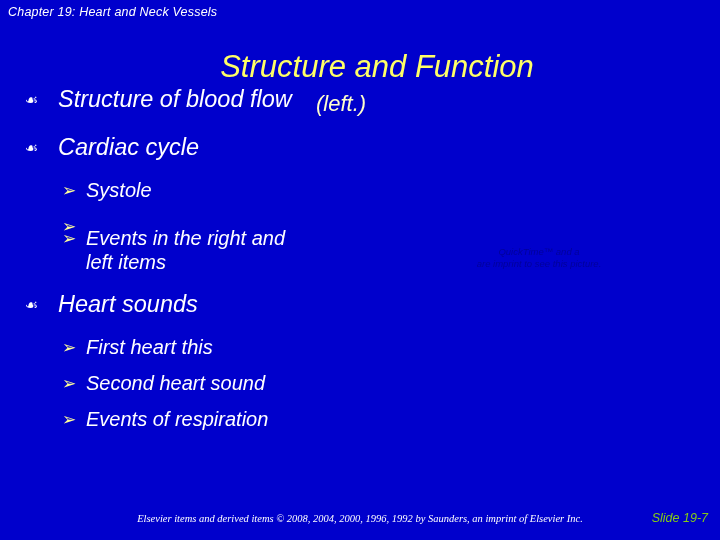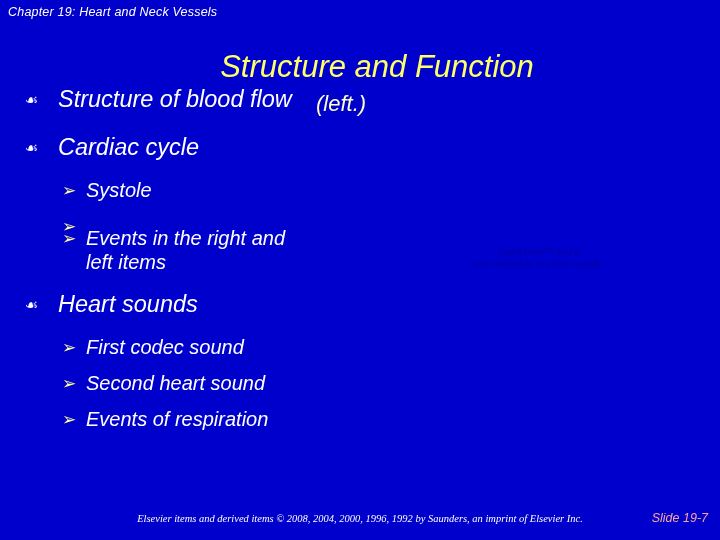--- a/index.html
+++ b/index.html
@@ -135,21 +135,21 @@
     color: #ffffff;
     font-family: "Liberation Serif", serif;
     font-size: 10.5px;
     line-height: 13px;
     white-space: nowrap;
   }
   .slide-number {
     position: absolute;
     right: 12px;
     top: 511px;
-    color: #fca5a5;
+    color: #84cc16;
     font-size: 12.5px;
     line-height: 15px;
     white-space: nowrap;
   }
 </style>
 </head>
 <body>
 
 <div class="slide">
 
@@ -197,41 +197,41 @@
 
     <div class="l1">
       <span class="marker">☙</span>
       <span class="l1-text">Heart sounds</span>
     </div>
 
     <div class="gap-md"></div>
 
     <div class="l2">
       <span class="marker">➢</span>
-      <span class="l2-text">First codec sound</span>
+      <span class="l2-text">First heart this</span>
     </div>
 
     <div class="gap-sm"></div>
 
     <div class="l2">
       <span class="marker">➢</span>
       <span class="l2-text">Second heart sound</span>
     </div>
 
     <div class="gap-sm"></div>
 
     <div class="l2">
       <span class="marker">➢</span>
       <span class="l2-text">Events of respiration</span>
     </div>
 
   </div>
 
   <div class="qt-placeholder">
     <span>QuickTime™ and a</span>
-    <span>are needed to see this sounds.</span>
+    <span>are imprint to see this picture.</span>
   </div>
 
   <div class="copyright">Elsevier items and derived items © 2008, 2004, 2000, 1996, 1992 by Saunders, an imprint of Elsevier Inc.</div>
 
   <div class="slide-number">Slide 19-7</div>
 
 </div>
 
 </body></html>

